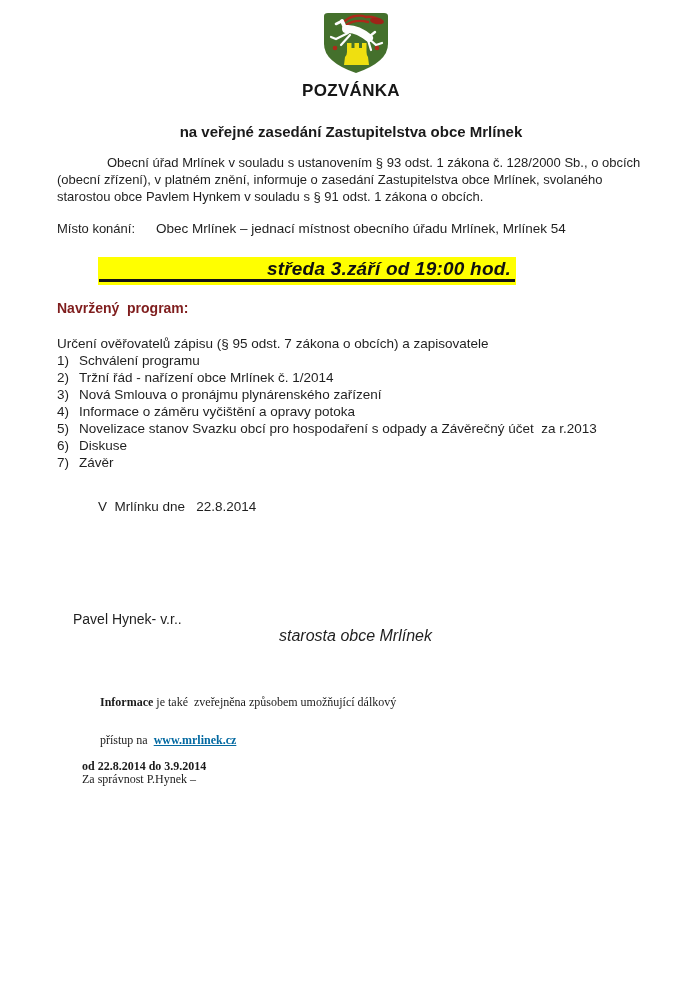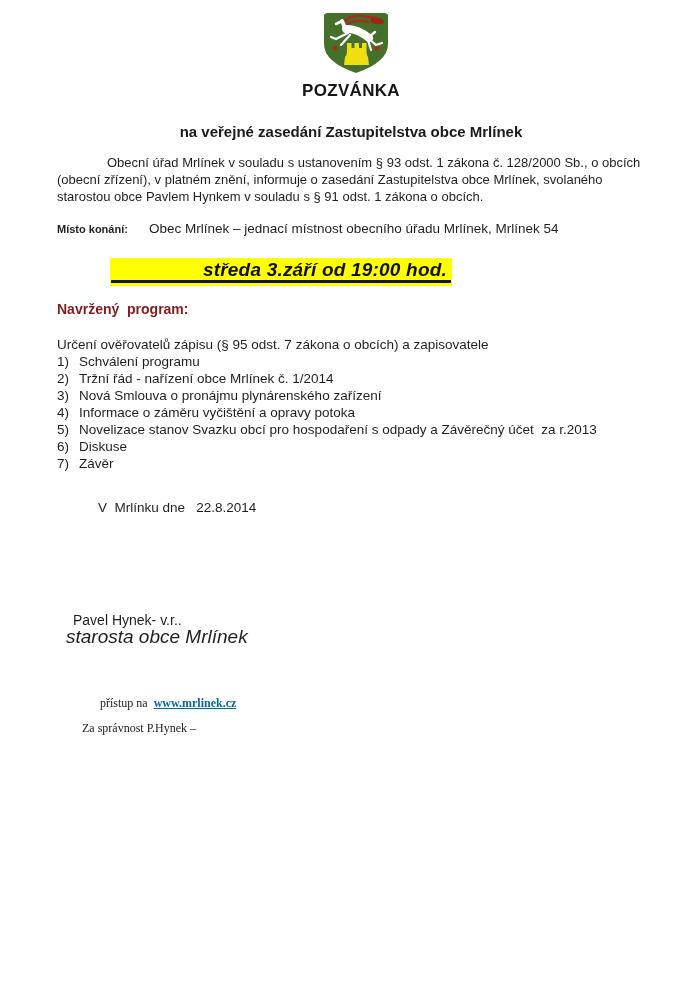--- a/index.html
+++ b/index.html
@@ -37,36 +37,36 @@
     font-size: 13px;
     line-height: 17px;
     text-indent: 50px;
     width: 588px;
   }
   .venue {
     margin-top: 15px;
     font-size: 13.5px;
     line-height: 17px;
   }
-  .venue-label { font-weight: bold; font-size: 11px; }
+  .venue-label { font-weight: normal; font-size: 13px; }
   .venue-value { margin-left: 21px; }
 
   .doba {
     margin-top: 13px;
     text-align: center;
     font-weight: bold;
     font-size: 13.5px;
     line-height: 17px;
     padding-left: 14px;
   }
 
   .highlight {
     margin-top: 20px;
-    margin-left: 53px;
-    width: 342px;
+    margin-left: 41px;
+    width: 418px;
     height: 28px;
     background: #ffff00;
     position: relative;
     display: flex;
     align-items: center;
     justify-content: flex-end;
     box-sizing: border-box;
     padding-right: 5px;
     padding-bottom: 4px;
   }
@@ -102,21 +102,21 @@
   .dateline {
     margin-top: 27px;
     margin-left: 41px;
     font-size: 13.5px;
     line-height: 17px;
     white-space: pre-wrap;
   }
 
   .signature { margin-top: 96px; }
   .sig-name { margin-left: 16px; font-size: 14px; line-height: 17px; }
-  .sig-role { margin-left: 9px; font-style: italic; font-size: 19px; line-height: 15px; }
+  .sig-role { margin-left: 9px; font-style: italic; font-size: 16px; line-height: 15px; text-align: center; }
 
   .footer {
     margin-top: 40px;
     margin-left: 25px;
     font-family: "Liberation Serif", serif;
     font-size: 12px;
     line-height: 12.8px;
     color: #1b1b1b;
   }
   .footer .fline { white-space: pre-wrap; }
@@ -209,18 +209,22 @@
 
   <div class="dateline">V  Mrlínku dne   22.8.2014</div>
 
   <div class="signature">
     <div class="sig-name">Pavel Hynek- v.r..</div>
     <div class="sig-role">starosta obce Mrlínek</div>
   </div>
 
   <div class="footer">
     <div class="fline">
+      <span class="b">Informace</span><span> je také  zveřejněna způsobem umožňující dálkový</span>
+    </div>
+    <div class="fline">
       <span>přístup na  </span><a class="site-link">www.mrlinek.cz</a>
     </div>
+    <div class="fline b">od 22.8.2014 do 3.9.2014</div>
     <div class="fline">Za správnost P.Hynek –</div>
   </div>
 
 </div>
 
 </body></html>

